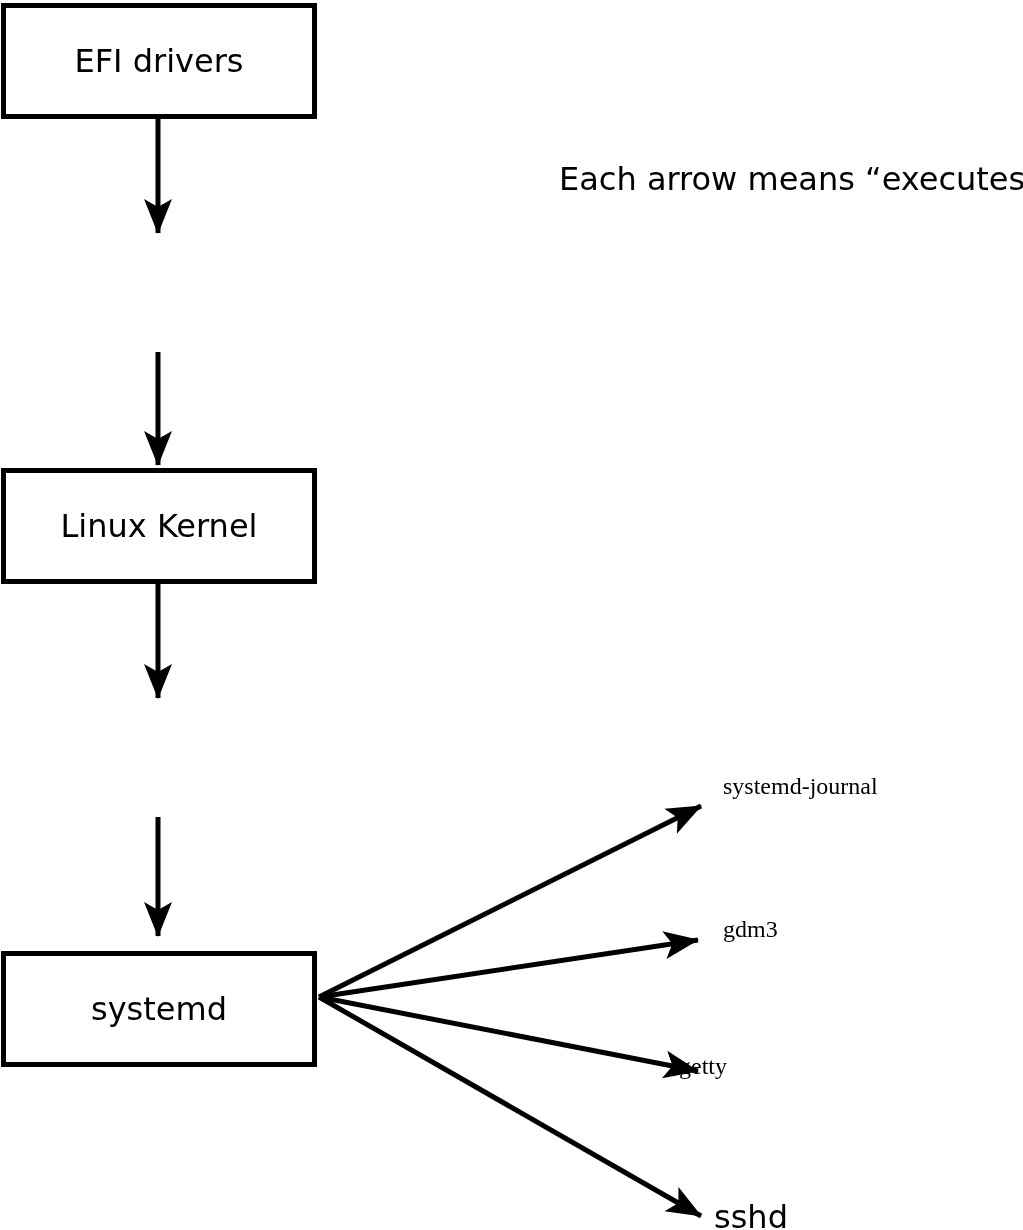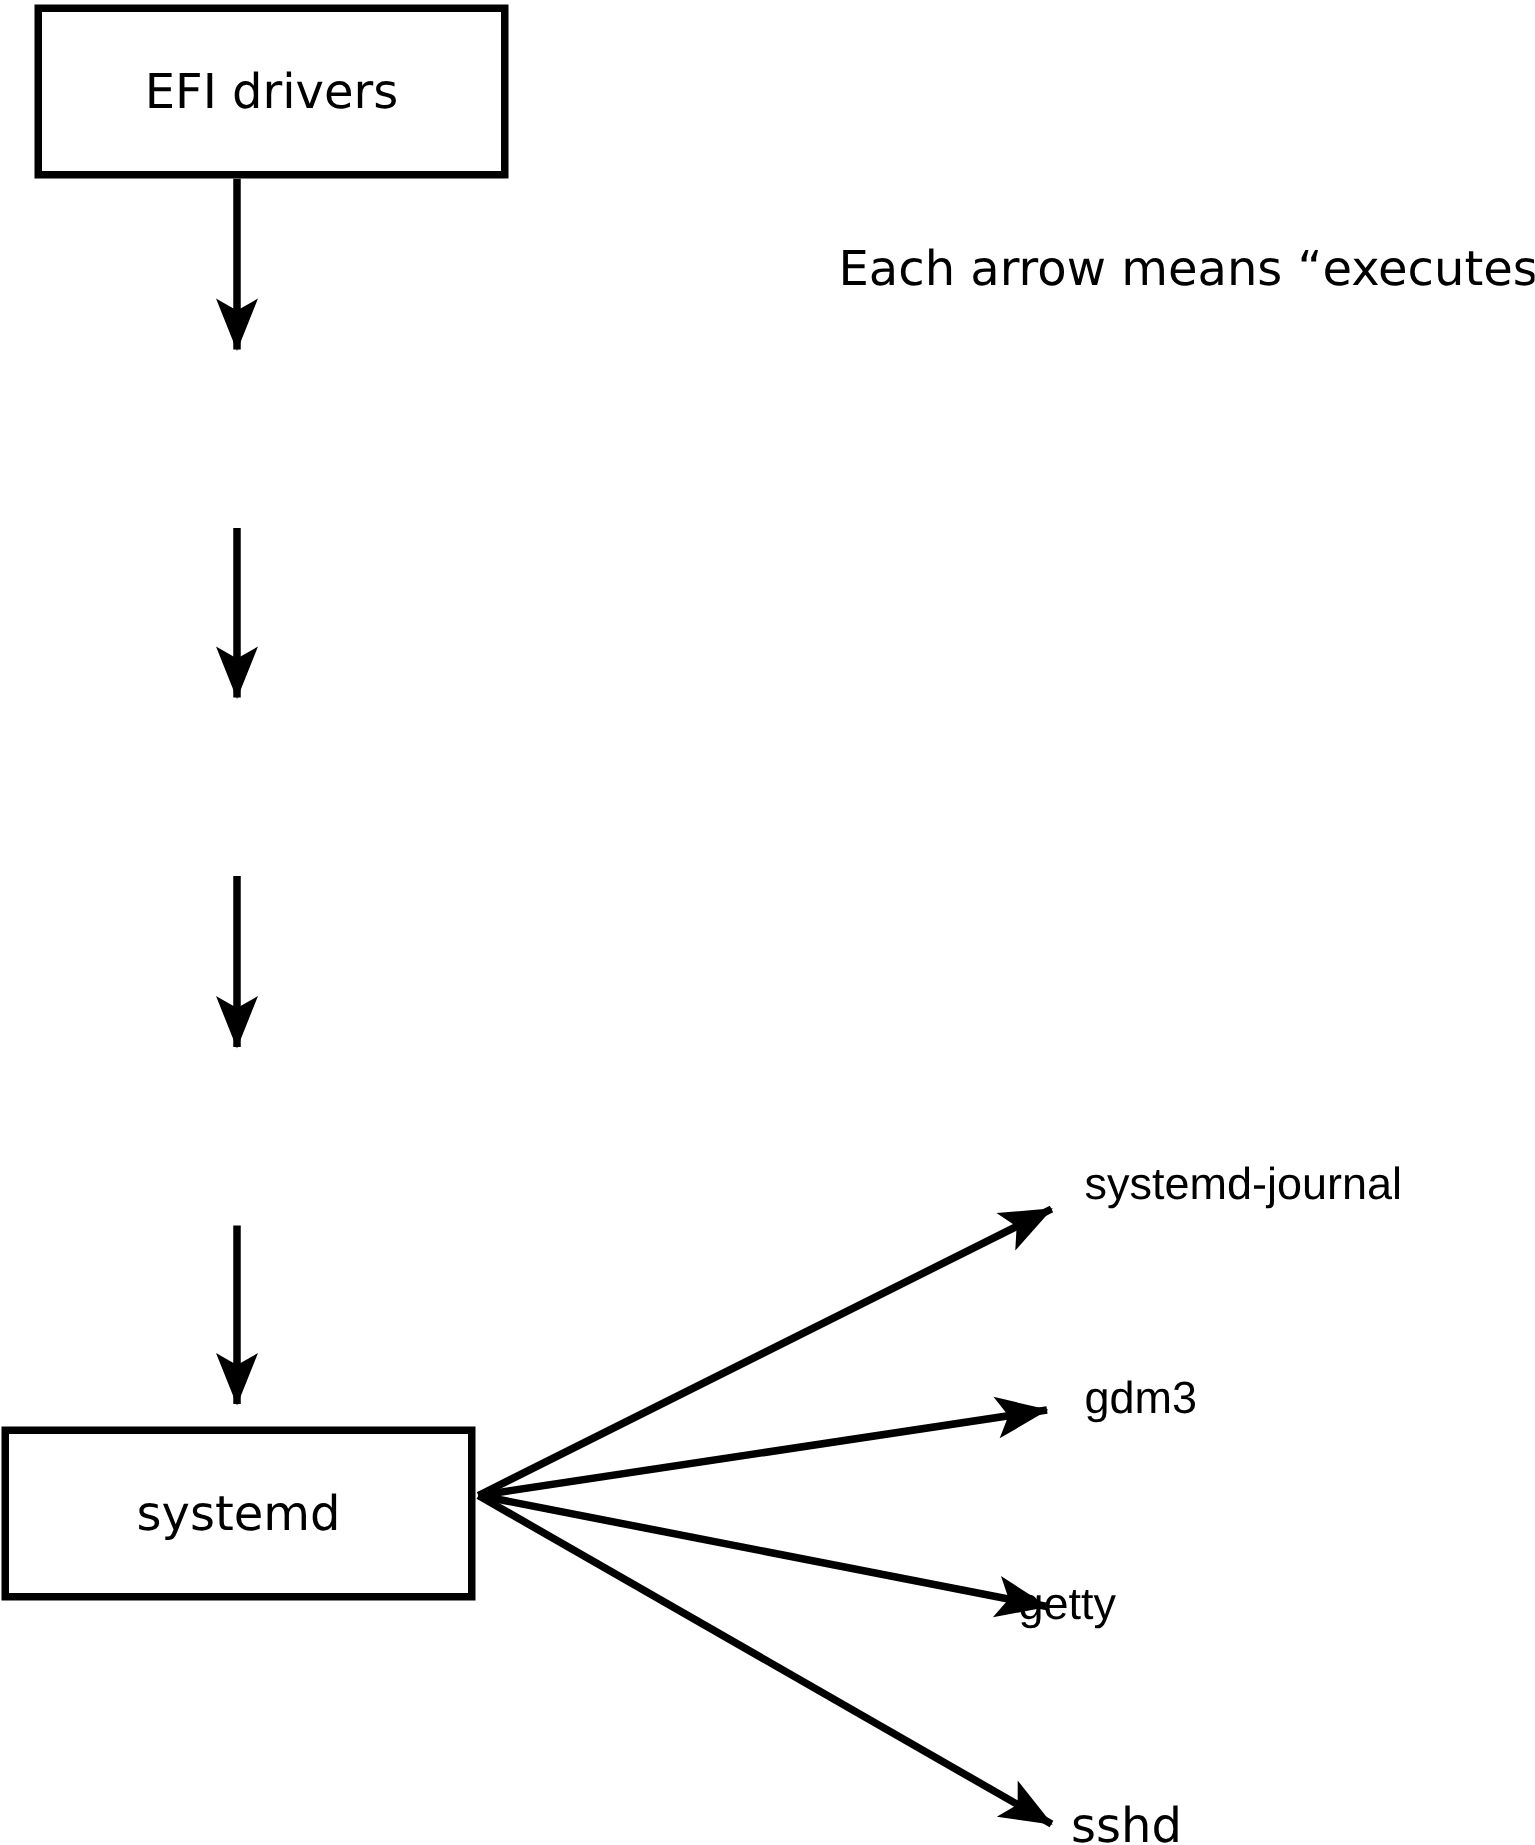--- a/index.html
+++ b/index.html
@@ -22,30 +22,30 @@
     height: 116px;
     background: #ffffff;
     border: 5px solid #000000;
     display: flex;
     align-items: center;
     justify-content: center;
     font-size: 32px;
     line-height: 1;
     color: #000000;
   }
-  .node-1 { top: 3px; margin-left: 22px; }
+  .node-1 { top: 3px; }
   .node-2 { top: 236px; }
   .node-3 { top: 468px; }
   .node-4 { top: 701px; }
   .node-5 { top: 939px; margin-top: 12px; }
 
   .proc-label {
     position: absolute;
-    font-family: Liberation Sans, sans-serif;
-    font-size: 30px;
+    font-family: Liberation Serif, serif;
+    font-size: 24px;
     line-height: 1.2;
     white-space: nowrap;
     color: #000000;
   }
   .proc-journal { left: 723px; top: 772px; }
   .proc-gdm3    { left: 723px; top: 915px; }
   .proc-getty   { left: 679px; top: 1052px; }
   .proc-sshd    {
     left: 714px; top: 1198px;
     font-family: "DejaVu Sans", "Liberation Sans", sans-serif;
@@ -80,20 +80,23 @@
 
     <line x1="319" y1="997" x2="701" y2="806" marker-end="url(#ah)"></line>
     <line x1="319" y1="997" x2="698" y2="940" marker-end="url(#ah)"></line>
     <line x1="319" y1="997" x2="698" y2="1071" marker-end="url(#ah)"></line>
     <line x1="319" y1="997" x2="701" y2="1216" marker-end="url(#ah)"></line>
   </svg>
 
   <div class="node node-1">
     <span>EFI drivers</span>
   </div>
+  <div class="node node-3">
+    <span>Linux Kernel</span>
+  </div>
   <div class="node node-5">
     <span>systemd</span>
   </div>
 
   <div class="proc-label proc-journal">systemd-journal</div>
   <div class="proc-label proc-gdm3">gdm3</div>
   <div class="proc-label proc-getty">getty</div>
   <div class="proc-label proc-sshd">sshd</div>
 
   <div class="annotation">Each arrow means “executes”.</div>

